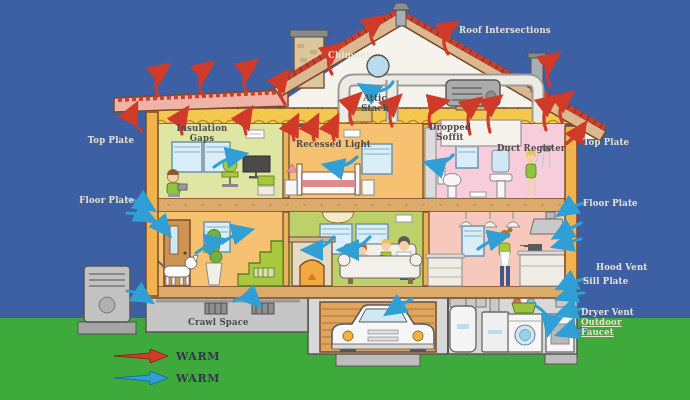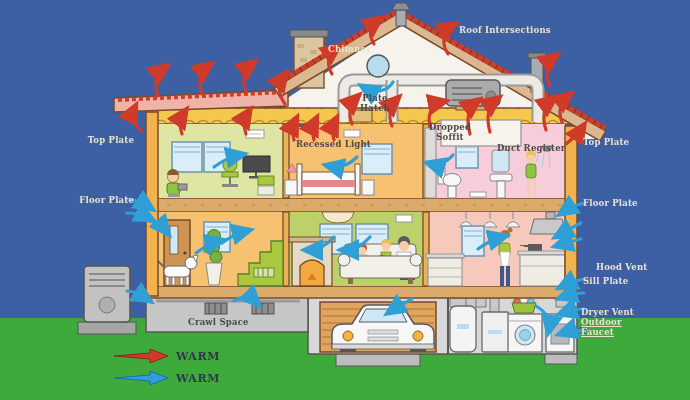--- a/index.html
+++ b/index.html
@@ -466,24 +466,25 @@
 
   <g transform="translate(112,348)">
     <polygon points="2,8 38,5 38,1 56,8 38,15 38,11" fill="#cf3b28" stroke="#8e2a1e" stroke-width="1"></polygon>
   </g>
   <g transform="translate(112,370)">
     <polygon points="2,8 38,5 38,1 56,8 38,15 38,11" fill="#2f9fd6" stroke="#1c6fa5" stroke-width="1"></polygon>
   </g>
 </svg>
 
 <div class="lbl sky nw" style="left:459px;top:25px;">Roof Intersections</div>
-<div class="lbl sky nw" style="left:328px;top:44px;">Chimney</div>
+<div class="lbl sky nw" style="left:328px;top:50px;">Chimney</div>
 <div class="lbl sky rgt nw" style="left:82px;top:135px;width:52px;">Top Plate</div>
 <div class="lbl sky rgt nw" style="left:74px;top:195px;width:60px;">Floor Plate</div>
-<div class="lbl dark ctr" style="left:352px;top:93px;width:46px;">Plate Hatch</div>
+<div class="lbl dark ctr" style="left:172px;top:123px;width:60px;">Insulation Gaps</div>
+<div class="lbl dark ctr" style="left:352px;top:93px;width:46px;">Attic Stack</div>
 <div class="lbl dark nw" style="left:296px;top:139px;">Recessed Light</div>
 <div class="lbl dark ctr" style="left:416px;top:122px;width:68px;">Dropped Soffit</div>
 <div class="lbl dark nw" style="left:497px;top:143px;">Duct Register</div>
 <div class="lbl sky nw" style="left:583px;top:137px;">Top Plate</div>
 <div class="lbl sky nw" style="left:583px;top:198px;">Floor Plate</div>
 <div class="lbl sky nw" style="left:596px;top:228px;margin-top:34px;">Hood Vent</div>
 <div class="lbl sky nw" style="left:583px;top:276px;">Sill Plate</div>
 <div class="lbl sky nw" style="left:581px;top:307px;">Dryer Vent</div>
 <div class="lbl sky" style="left:581px;top:317px;width:52px;text-decoration:underline;">Outdoor Faucet</div>
 <div class="lbl dark nw" style="left:188px;top:317px;">Crawl Space</div>

